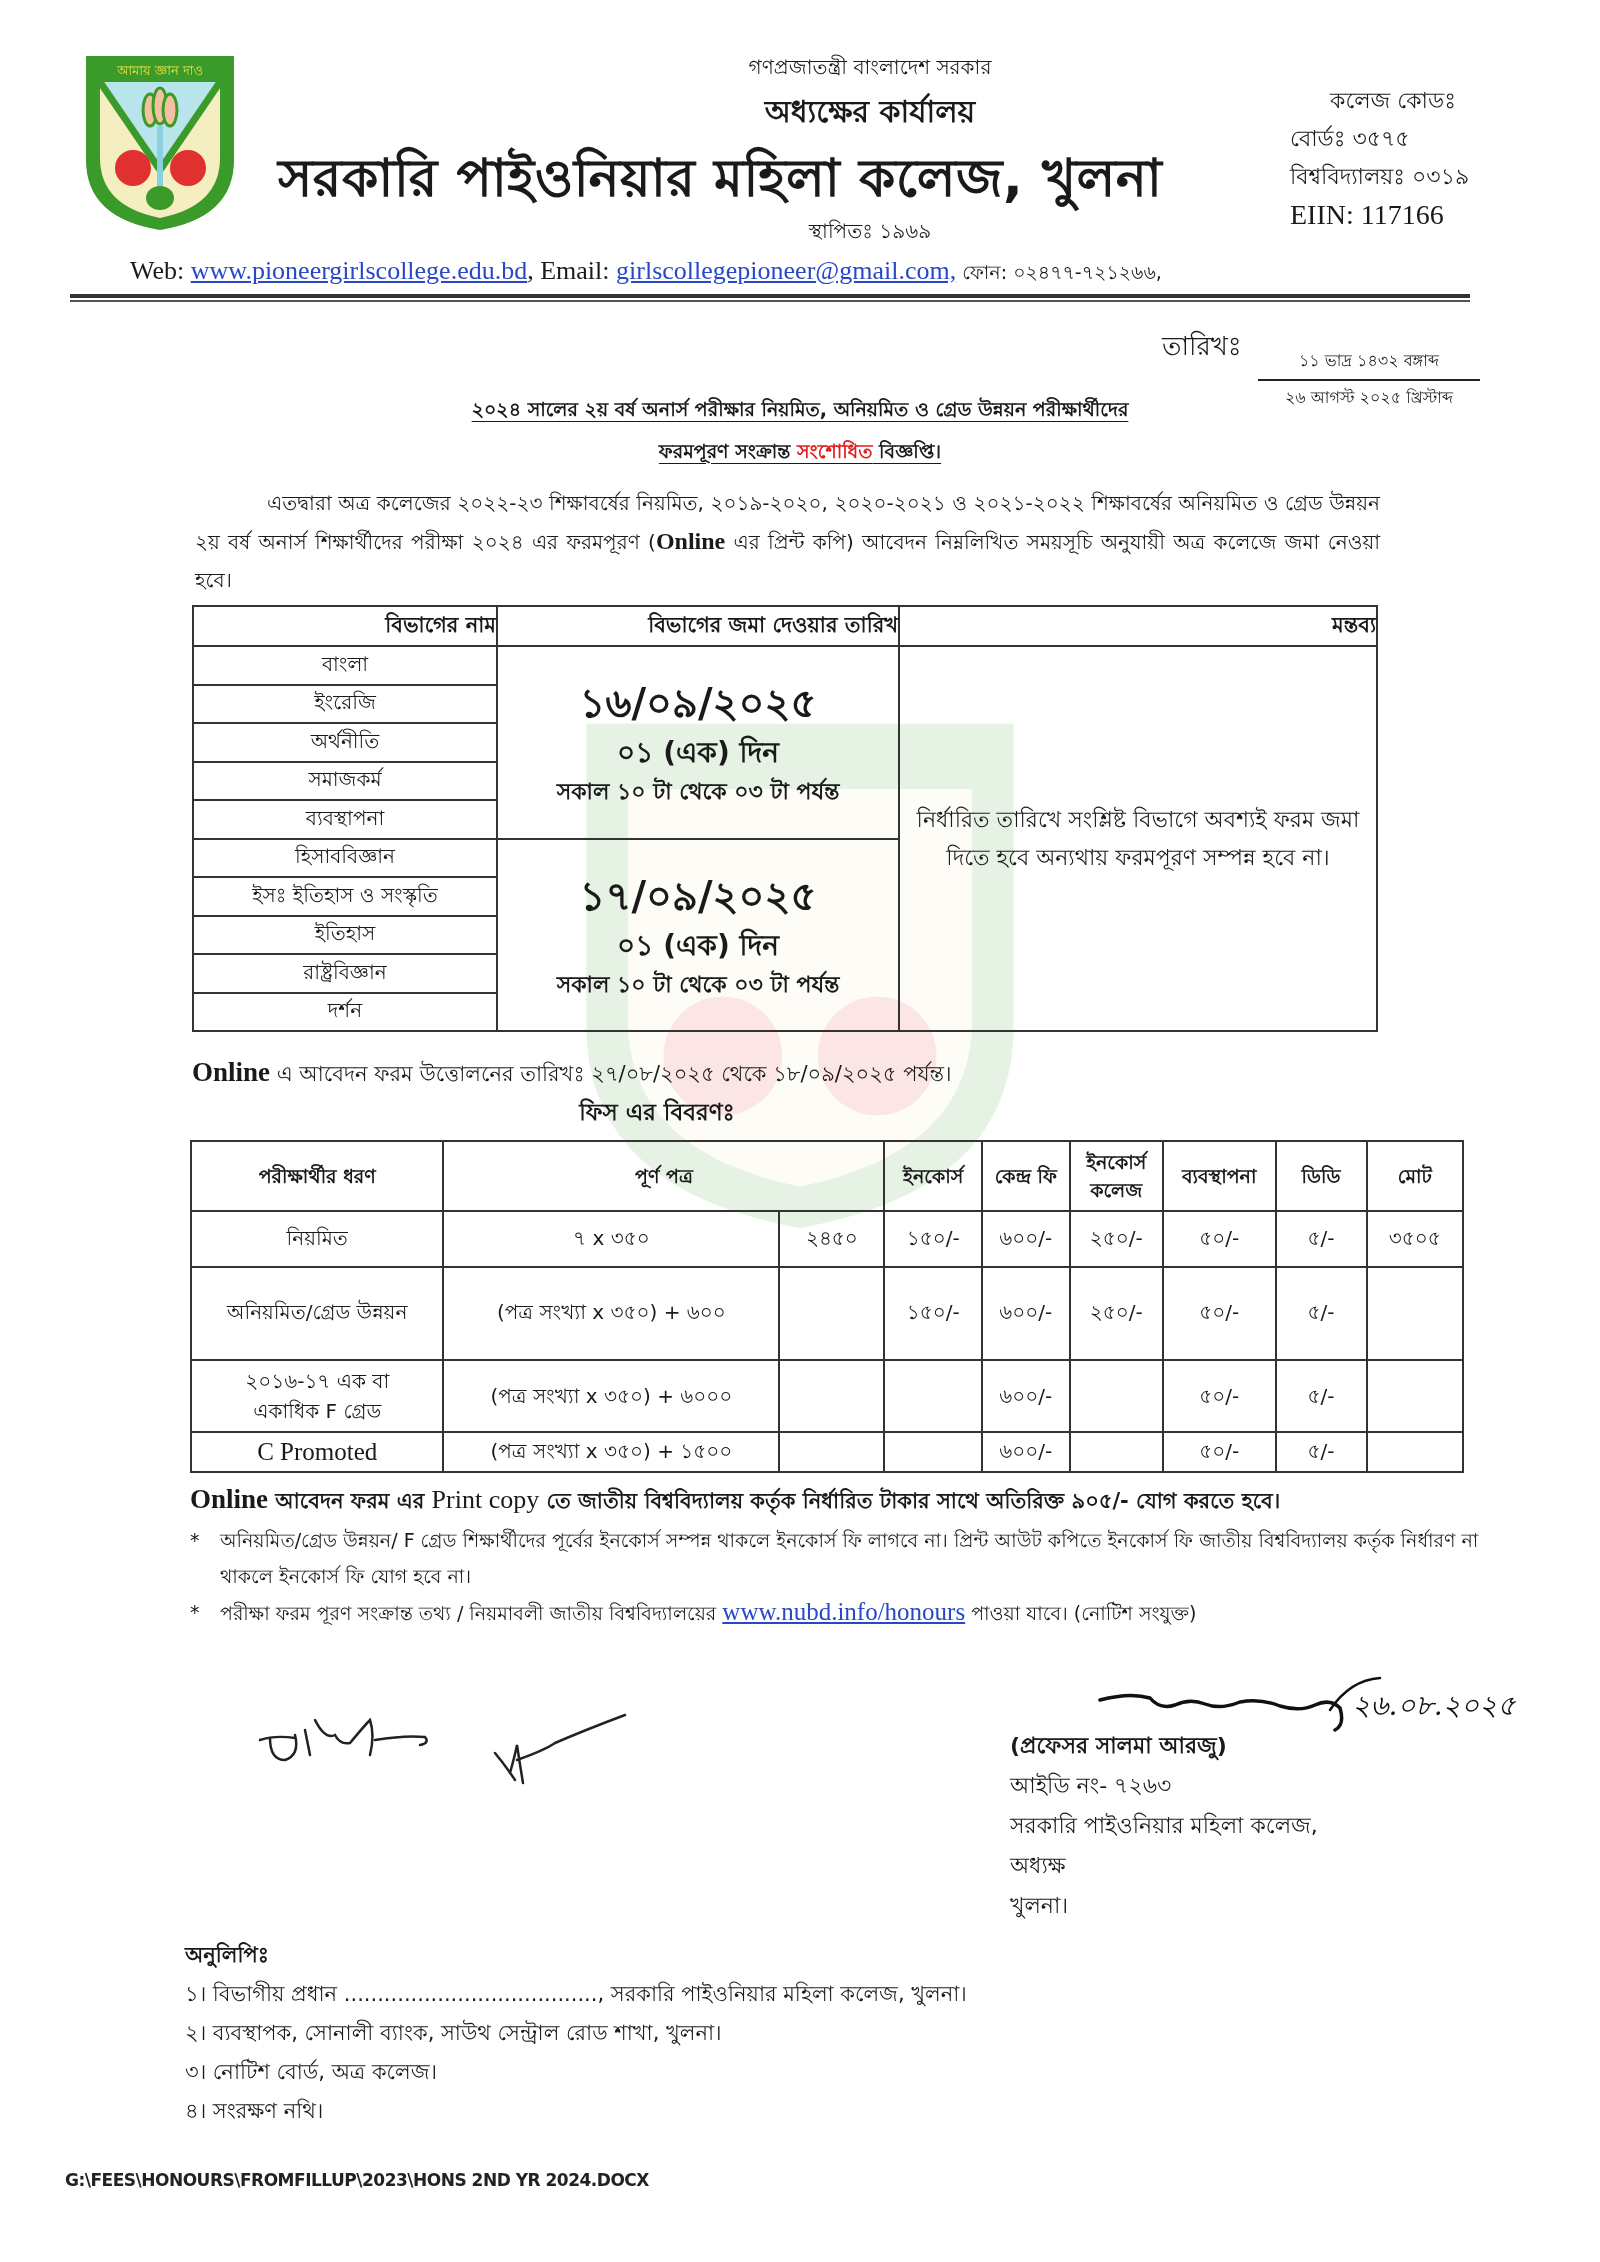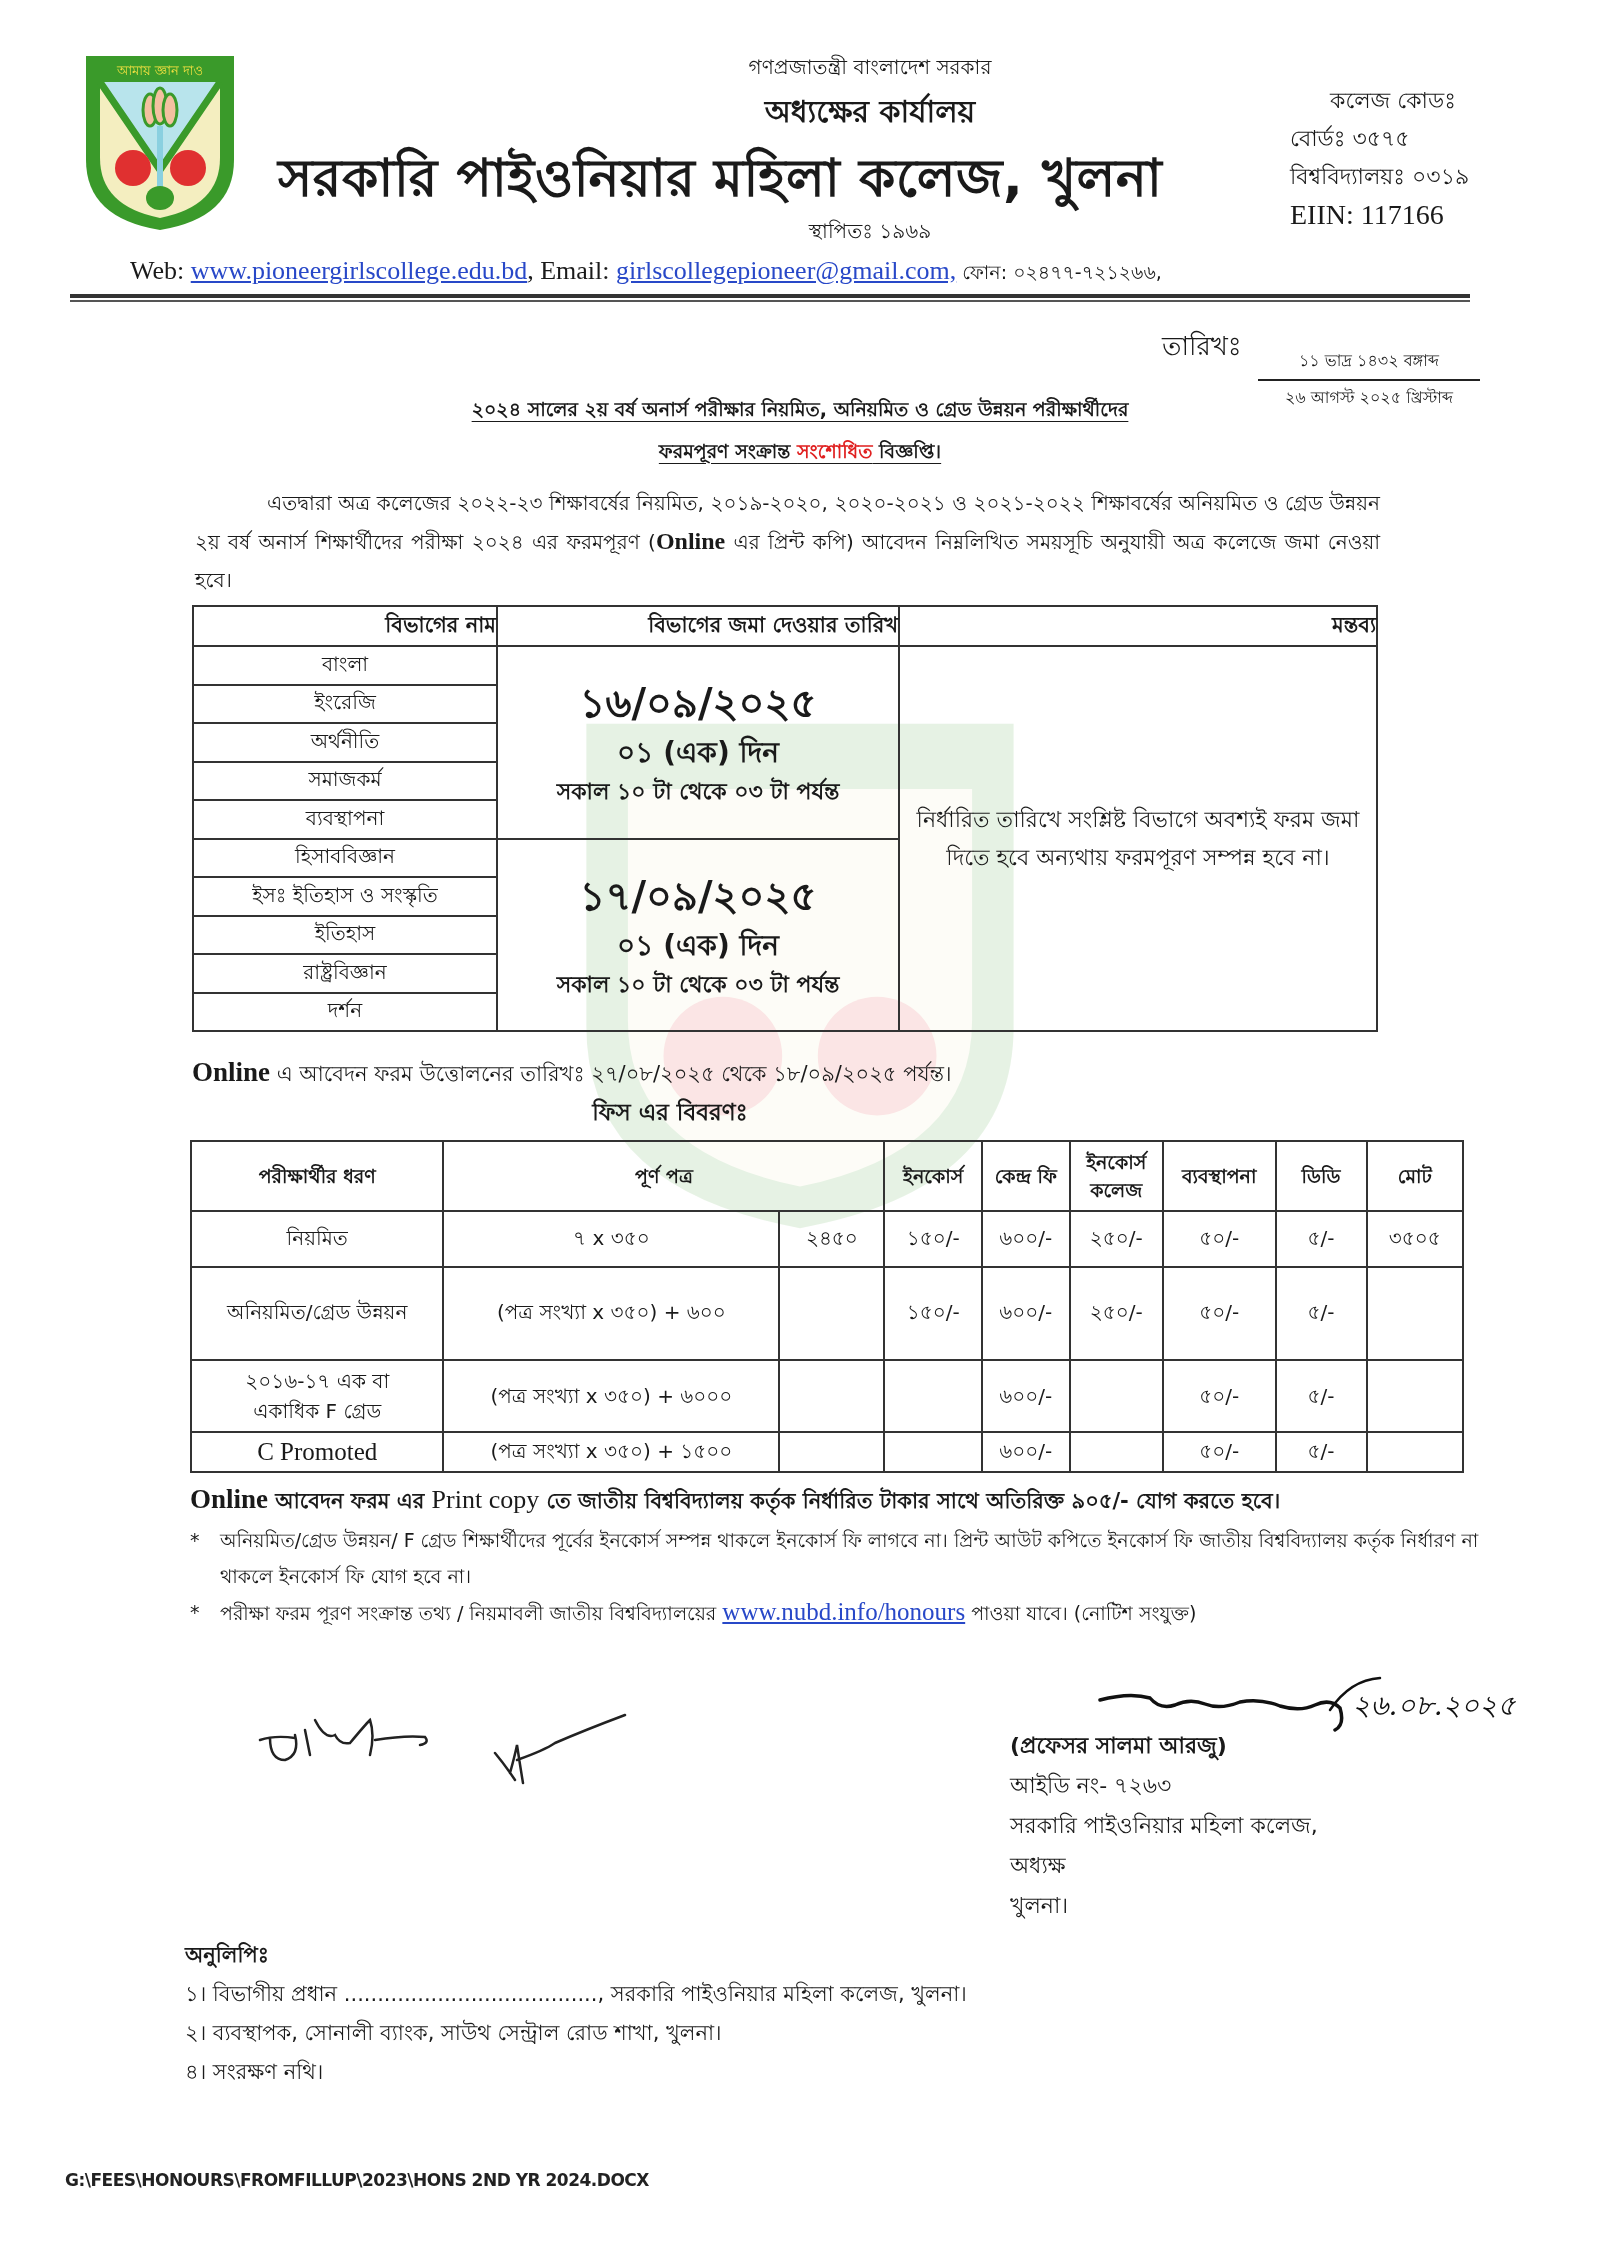--- a/index.html
+++ b/index.html
@@ -49,21 +49,21 @@
     .sched th { height: 40px; font-weight: bold; font-size: 21px; text-align: right; }
     .sched td.dept { height: 38.5px; width: 304px; }
     .sched td.date { width: 402px; vertical-align: middle; font-weight: bold; }
     .sched td.date .big { font-size: 40px; display: block; line-height: 56px; }
     .sched td.date .day { font-size: 28px; display: block; line-height: 44px; }
     .sched td.date .time { font-size: 22px; display: block; line-height: 34px; }
     .sched td.remark { font-size: 22px; line-height: 38px; padding: 0 10px; }
 
     .online-dates { left: 192px; top: 1057px; font-size: 21px; white-space: nowrap; }
     .online-dates b.serif, .print-line b.serif { font-family: "Liberation Serif", serif; font-weight: bold; font-size: 27px; }
-    .fees-title { left: 16px; width: 1296px; top: 1094px; text-align: center; font-size: 23px; font-weight: bold; padding-left: 12px; }
+    .fees-title { left: 3px; width: 1296px; top: 1094px; text-align: center; font-size: 23px; font-weight: bold; padding-left: 12px; }
 
     
     .fees { left: 190px; top: 1140px; width: 1274px; font-size: 20px; }
     .fees td, .fees th { border: 2px solid #333; text-align: center; vertical-align: middle; }
     .fees th { height: 70px; font-weight: bold; font-size: 19px; line-height: 28px; }
     .fees tr.r1 td { height: 56px; }
     .fees tr.r2 td { height: 93px; }
     .fees tr.r3 td { height: 72px; line-height: 30px; }
     .fees tr.r4 td { height: 40px; margin-top: 28px; }
     .fees .serif { font-family: "Liberation Serif", serif; font-size: 25px; }
@@ -306,16 +306,17 @@
   <div>আইডি নং- ৭২৬৩</div>
   <div>সরকারি পাইওনিয়ার মহিলা কলেজ,</div>
   <div>অধ্যক্ষ</div>
   <div>খুলনা।</div>
 </div>
 
 <div class="abs cc">
   <div class="cc-title">অনুলিপিঃ</div>
   <div>১। বিভাগীয় প্রধান ......................................, সরকারি পাইওনিয়ার মহিলা কলেজ, খুলনা।</div>
   <div>২। ব্যবস্থাপক, সোনালী ব্যাংক, সাউথ সেন্ট্রাল রোড শাখা, খুলনা।</div>
+  <div>৩। নোটিশ বোর্ড, অত্র কলেজ।</div>
   <div>৪। সংরক্ষণ নথি।</div>
 </div>
 
 <div class="abs footer-path">G:\FEES\HONOURS\FROMFILLUP\2023\HONS 2ND YR 2024.DOCX</div>
 
 </body></html>

